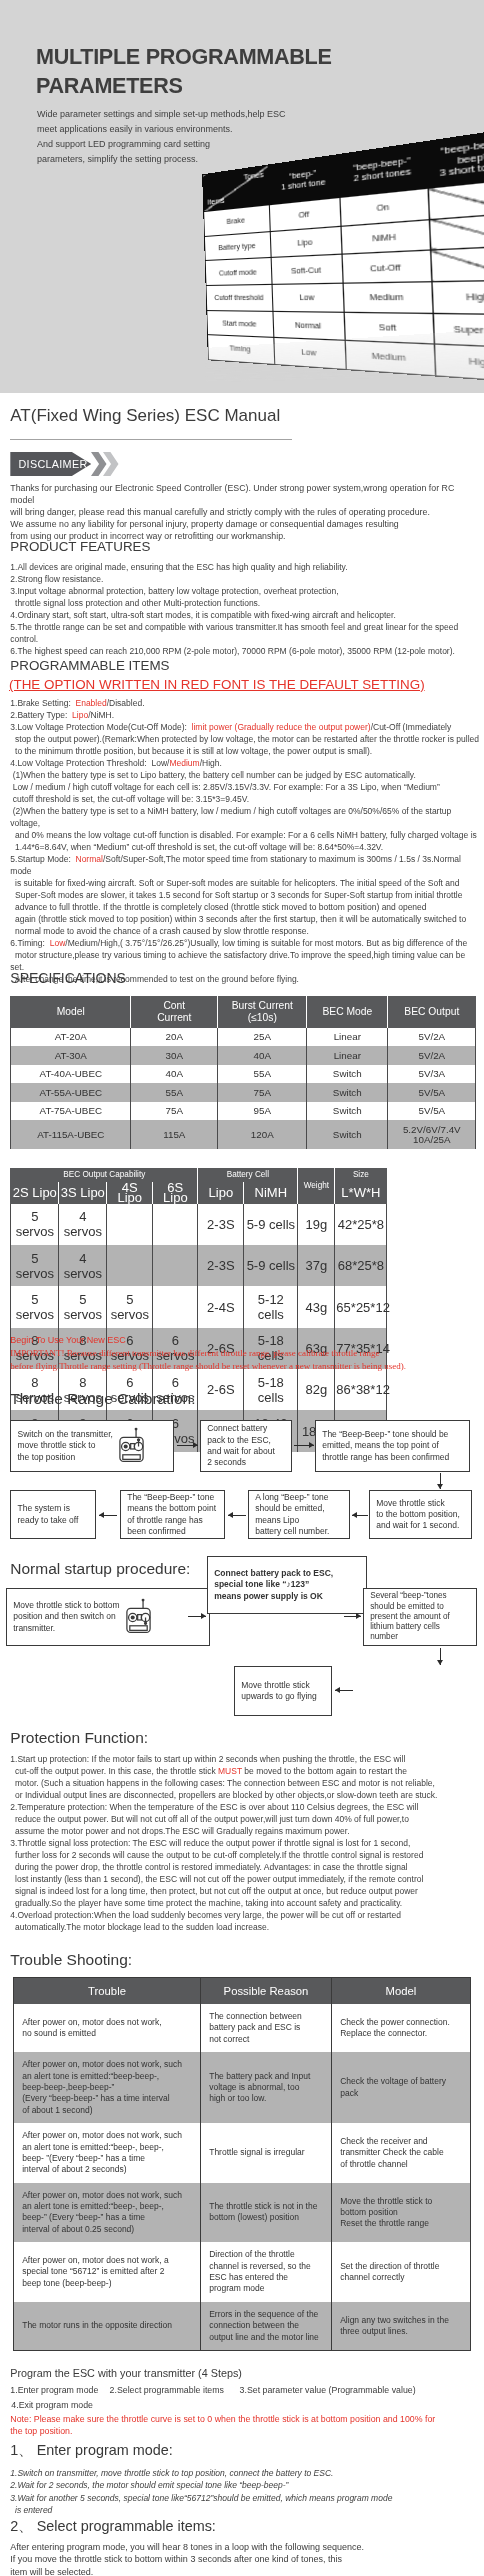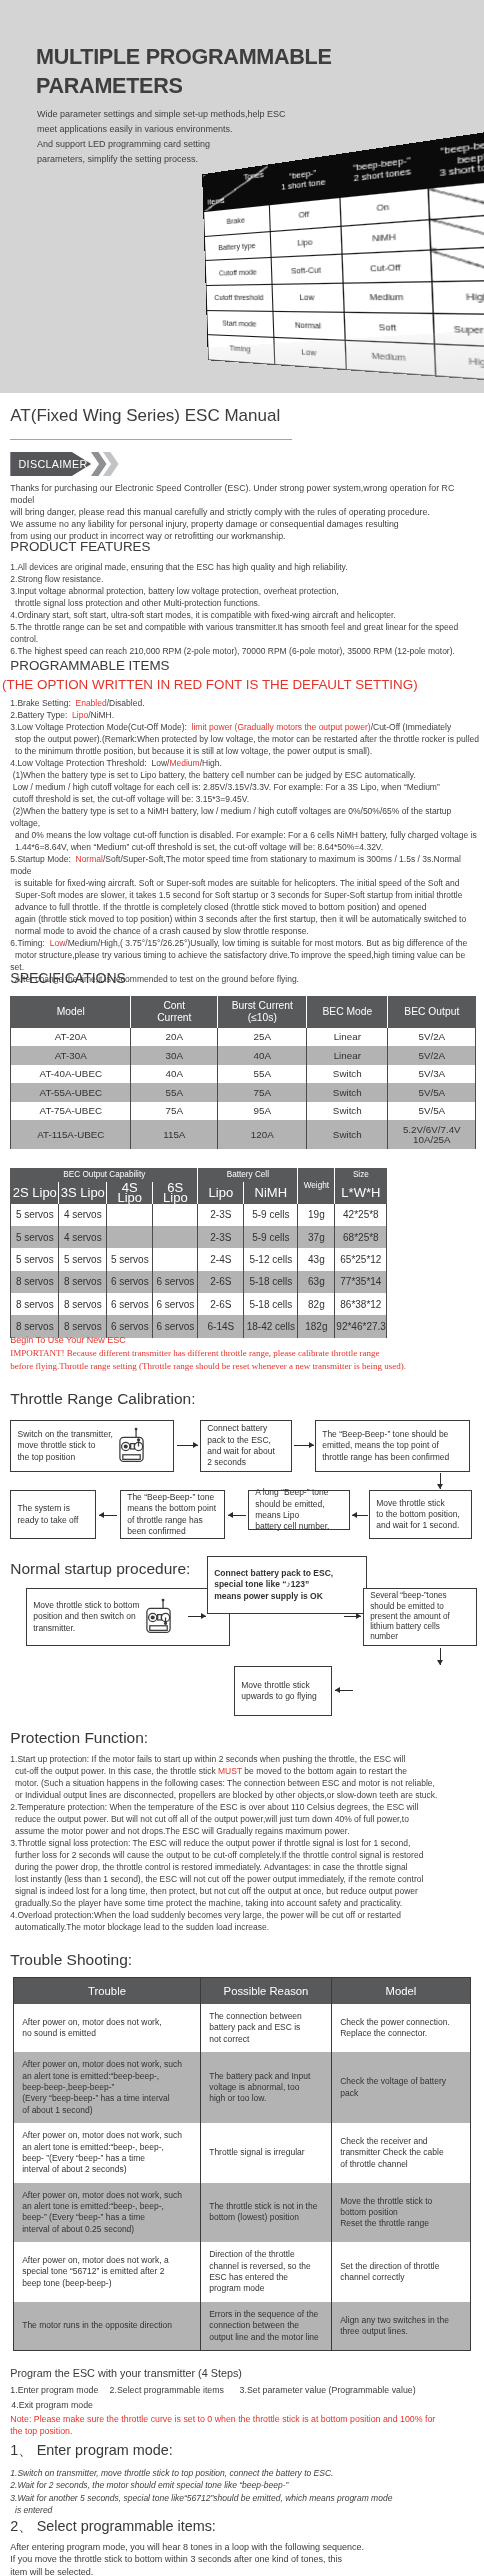--- a/index.html
+++ b/index.html
@@ -52,21 +52,21 @@
   table.spec th:first-child{border-left:0.5px solid #58595b;}
   table.spec th:last-child{border-right:0.5px solid #58595b;}
   table.spec td{text-align:center;color:#323232;border-left:0.5px solid #4a4a4b;border-right:0.5px solid #4a4a4b;}
   table.spec tr.alt td{background:#b3b3b3;}
   .spec1{left:10.3px;top:996px;width:464px;}
   .spec1 th{font-size:10.3px;line-height:12.4px;height:30px;white-space:pre-line;}
   .spec1 td{font-size:9.8px;padding:4.1px 2.1px;white-space:pre-line;line-height:10.3px;}
   .spec2{left:10.3px;top:1168px;width:375px;}
   .spec2 th{font-size:8.2px;line-height:9.8px;padding:2.1px;}
   .spec2 .sub th{font-size:13px;height:12.4px;padding:1px;}
-  .spec2 td{font-size:10px;padding:5.7px 1px;}
+  .spec2 td{font-size:13px;padding:5.7px 1px;}
 
   
   .fbox{border:0.5px solid #3a3a3a;background:#fff;box-sizing:border-box;display:flex;align-items:center;
       padding:4.1px 6.2px;font-size:8.5px;line-height:11.3px;color:#333;}
   .fbox .txt{white-space:pre-line;}
   .ar{background:#2b2b2b;height:1px;}
   .ar::after{content:'';position:absolute;right:-0.5px;top:-2.6px;border-left:5.7px solid #2b2b2b;
       border-top:3.1px solid transparent;border-bottom:3.1px solid transparent;}
   .ar-left{background:#2b2b2b;height:1px;}
   .ar-left::before{content:'';position:absolute;left:-0.5px;top:-2.6px;border-right:5.7px solid #2b2b2b;
@@ -196,25 +196,25 @@
       <div class="pre">1.All devices are original made, ensuring that the ESC has high quality and high reliability.</div>
       <div class="pre">2.Strong flow resistance.</div>
       <div class="pre">3.Input voltage abnormal protection, battery low voltage protection, overheat protection,
 &nbsp;&nbsp;throttle signal loss protection and other Multi-protection functions.</div>
       <div class="pre">4.Ordinary start, soft start, ultra-soft start modes, it is compatible with fixed-wing aircraft and helicopter.</div>
       <div class="pre">5.The throttle range can be set and compatible with various transmitter.It has smooth feel and great linear for the speed control.</div>
       <div class="pre">6.The highest speed can reach 210,000 RPM (2-pole motor), 70000 RPM (6-pole motor), 35000 RPM (12-pole motor).</div>
     </div>
 
   <div class="abs h-caps" style="left:10.3px;top:658px;">PROGRAMMABLE ITEMS</div>
-  <div class="abs h-caps red" style="left:2px;top:677px;">(THE OPTION WRITTEN IN RED FONT IS THE DEFAULT SETTING)</div>
+  <div class="abs h-caps red" style="left:9px;top:677px;text-decoration:underline;">(THE OPTION WRITTEN IN RED FONT IS THE DEFAULT SETTING)</div>
   <div class="abs body-txt" style="left:10.3px;top:697px;width:471px;">
       <div class="pre"><span>1.Brake Setting:&nbsp;&nbsp;</span><span class="red">Enabled</span><span>/Disabled.</span></div>
       <div class="pre"><span>2.Battery Type:&nbsp;&nbsp;</span><span class="red">Lipo</span><span>/NiMH.</span></div>
-      <div class="pre"><span>3.Low Voltage Protection Mode(Cut-Off Mode):&nbsp;&nbsp;</span><span class="red">limit power (Gradually motors the output power)</span><span>/Cut-Off (Immediately
+      <div class="pre"><span>3.Low Voltage Protection Mode(Cut-Off Mode):&nbsp;&nbsp;</span><span class="red">limit power (Gradually reduce the output power)</span><span>/Cut-Off (Immediately
 &nbsp;&nbsp;stop the output power).(Remark:When protected by low voltage, the motor can be restarted after the throttle rocker is pulled
 &nbsp;&nbsp;to the minimum throttle position, but because it is still at low voltage, the power output is small).</span></div>
       <div class="pre"><span>4.Low Voltage Protection Threshold:&nbsp;&nbsp;Low/</span><span class="red">Medium</span><span>/High.
 &nbsp;(1)When the battery type is set to Lipo battery, the battery cell number can be judged by ESC automatically.
 &nbsp;Low / medium / high cutoff voltage for each cell is: 2.85V/3.15V/3.3V. For example: For a 3S Lipo, when “Medium”
 &nbsp;cutoff threshold is set, the cut-off voltage will be: 3.15*3=9.45V.
 &nbsp;(2)When the battery type is set to a NiMH battery, low / medium / high cutoff voltages are 0%/50%/65% of the startup voltage,
 &nbsp;&nbsp;and 0% means the low voltage cut-off function is disabled. For example: For a 6 cells NiMH battery, fully charged voltage is
 &nbsp;&nbsp;1.44*6=8.64V, when “Medium” cut-off threshold is set, the cut-off voltage will be: 8.64*50%=4.32V.</span></div>
       <div class="pre"><span>5.Startup Mode:&nbsp;&nbsp;</span><span class="red">Normal</span><span>/Soft/Super-Soft,The motor speed time from stationary to maximum is 300ms / 1.5s / 3s.Normal mode
@@ -431,36 +431,36 @@
 ready to take off</span>
     </div>
   <div class="abs ar-left" style="left:99px;top:1515px;width:17.5px;"></div>
   <div class="abs fbox" style="left:120px;top:1490px;width:105px;height:49px;">
       <span class="txt">The “Beep-Beep-” tone
 means the bottom point
 of throttle range has
 been confirmed</span>
     </div>
   <div class="abs ar-left" style="left:228px;top:1515px;width:17.5px;"></div>
-  <div class="abs fbox" style="left:248px;top:1490px;width:102px;height:40px;">
+  <div class="abs fbox" style="left:248px;top:1490px;width:102px;height:49px;">
       <span class="txt">A long “Beep-” tone
 should be emitted,
 means Lipo
 battery cell number.</span>
     </div>
   <div class="abs ar-left" style="left:352px;top:1515px;width:15.5px;"></div>
   <div class="abs fbox" style="left:369px;top:1490px;width:103px;height:49px;">
       <span class="txt">Move throttle stick
 to the bottom position,
 and wait for 1 second.</span>
     </div>
 
   <div class="abs h-flow" style="left:10.3px;top:1560px;">Normal startup procedure:</div>
 
-  <div class="abs fbox" style="left:26px;top:1588px;width:204px;height:58px;">
+  <div class="abs fbox" style="left:6px;top:1588px;width:204px;height:58px;">
     <span class="txt">Move throttle stick to bottom
 position and then switch on
 transmitter.</span>
     <svg width="29" height="39" viewBox="0 0 70 92" style="margin-left:4.1px;flex:none;" fill="none" stroke="#3a3a3a" stroke-width="3">
       <line x1="46" y1="2" x2="46" y2="24"></line>
         <circle cx="46" cy="4" r="2" fill="#3a3a3a"></circle>
       <rect x="7" y="24" width="56" height="58" rx="9"></rect>
       <circle cx="21" cy="46" r="10"></circle>
         <circle cx="21" cy="46" r="3.5" fill="#3a3a3a"></circle>
       <rect x="33" y="39" width="9" height="13"></rect>

